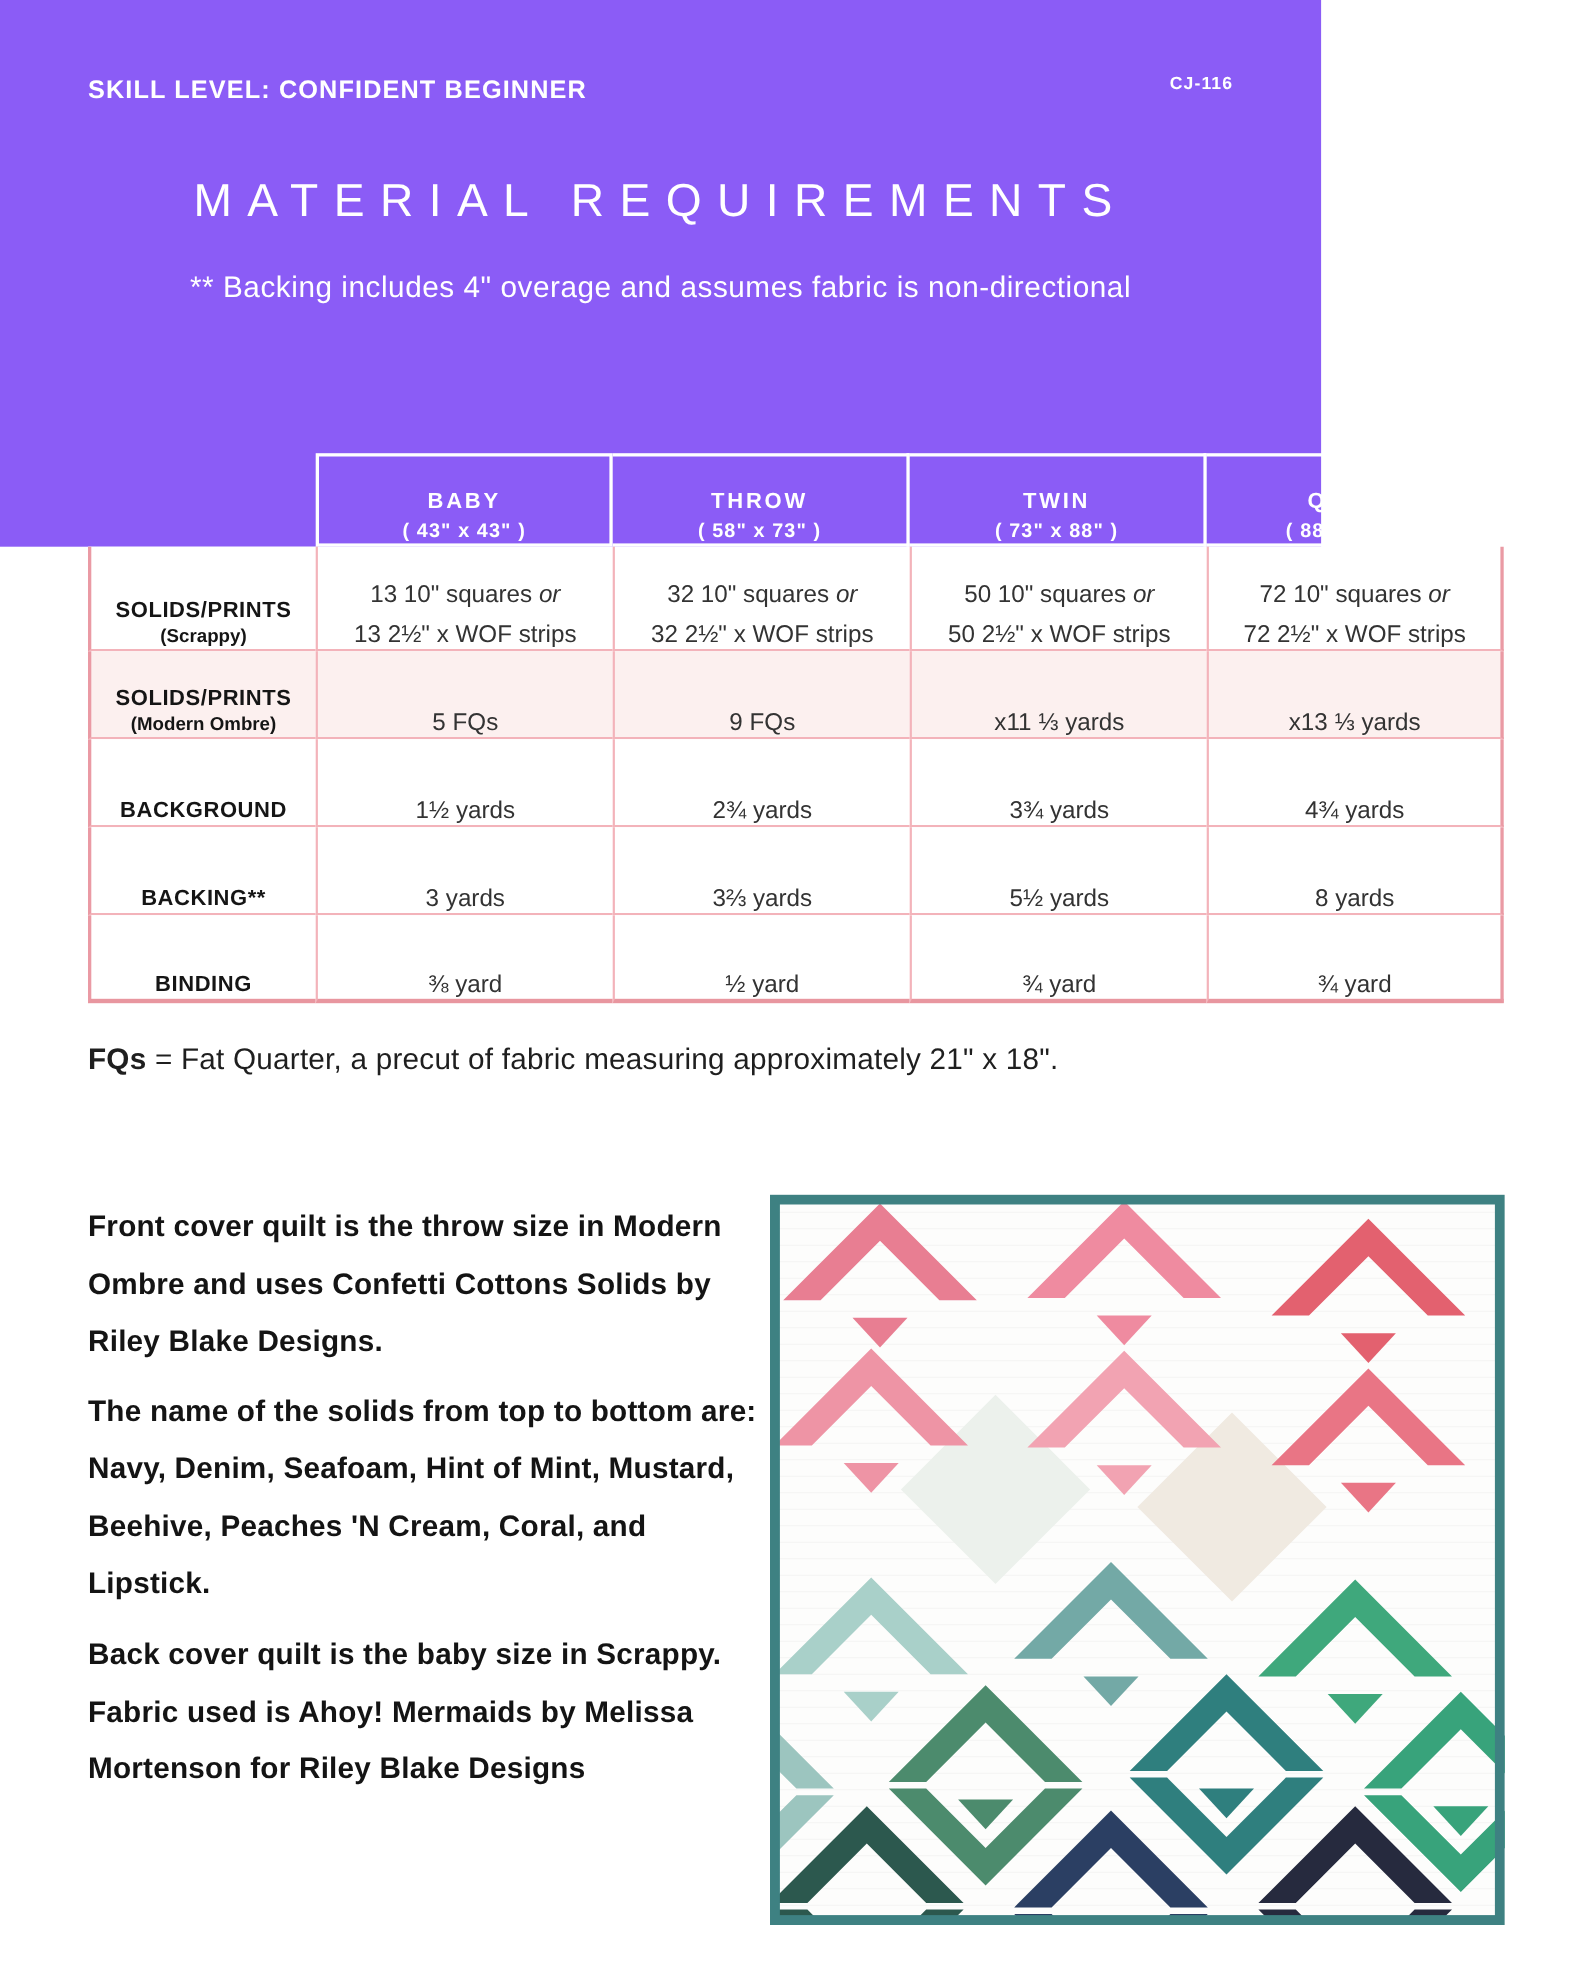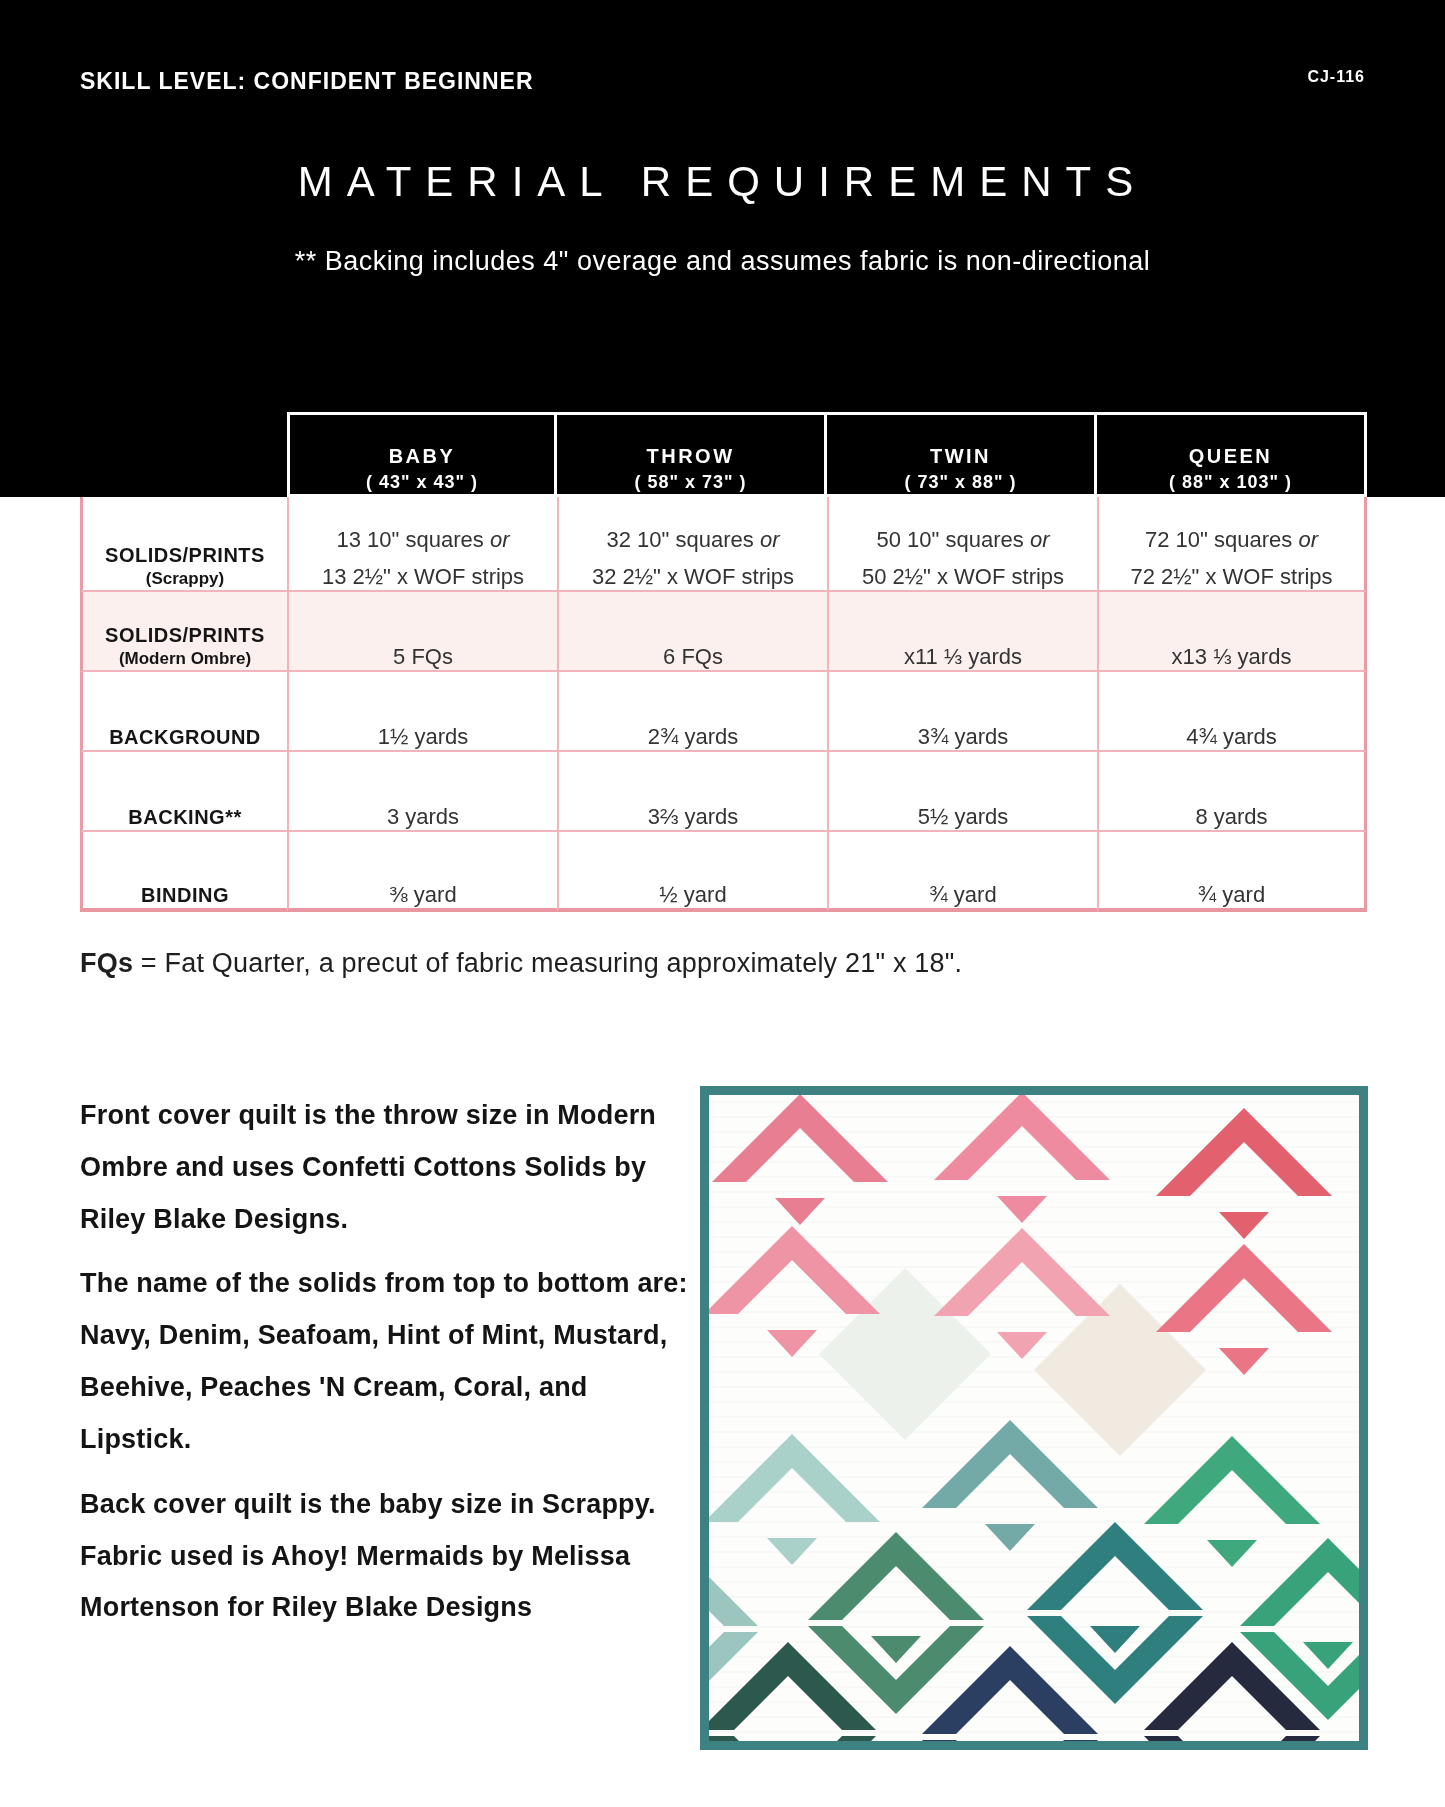--- a/index.html
+++ b/index.html
@@ -3,21 +3,21 @@
 <meta charset="utf-8">
 <style>
   * { margin:0; padding:0; box-sizing:border-box; }
   body { background:#fff; }
   .page {
     position:relative; width:1445px; height:1807px; background:#ffffff;
     font-family:"Liberation Sans", sans-serif; overflow:hidden;
   }
 
   
-  .band { position:absolute; top:0; left:0; width:1445px; height:497px; background:#000000; }
+  .band { position:absolute; top:0; left:0; width:1201px; height:497px; background:#8b5cf6; }
   .topbar { position:absolute; top:68px; left:80px; right:80px; display:flex; justify-content:space-between; }
   .skill { color:#fff; font-weight:700; font-size:23px; letter-spacing:1px; }
   .code  { color:#fff; font-weight:700; font-size:16px; letter-spacing:1px; }
   .title { position:absolute; top:158px; left:0; width:100%; text-align:center;
            color:#fff; font-weight:400; font-size:42px; letter-spacing:14px; }
   .bnote { position:absolute; top:246px; left:0; width:100%; text-align:center;
            color:#fff; font-weight:400; font-size:27px; letter-spacing:0.5px; }
 
   
   .mtable {
@@ -109,21 +109,21 @@
     <div class="cell td twolines last">
       <div><span>72  10" squares </span><em>or</em></div>
       <div>72  2½" x WOF strips</div>
     </div>
 
     <div class="cell lbl row-tint">
       <div class="l1">SOLIDS/PRINTS</div>
       <div class="l2">(Modern Ombre)</div>
     </div>
     <div class="cell td row-tint">5 FQs</div>
-    <div class="cell td row-tint">6 FQs</div>
+    <div class="cell td row-tint">9 FQs</div>
     <div class="cell td row-tint">x11  ⅓ yards</div>
     <div class="cell td row-tint last">x13  ⅓ yards</div>
 
     <div class="cell lbl">
       <div class="l1">BACKGROUND</div>
     </div>
     <div class="cell td">1½ yards</div>
     <div class="cell td">2¾ yards</div>
     <div class="cell td">3¾ yards</div>
     <div class="cell td last">4¾ yards</div>

